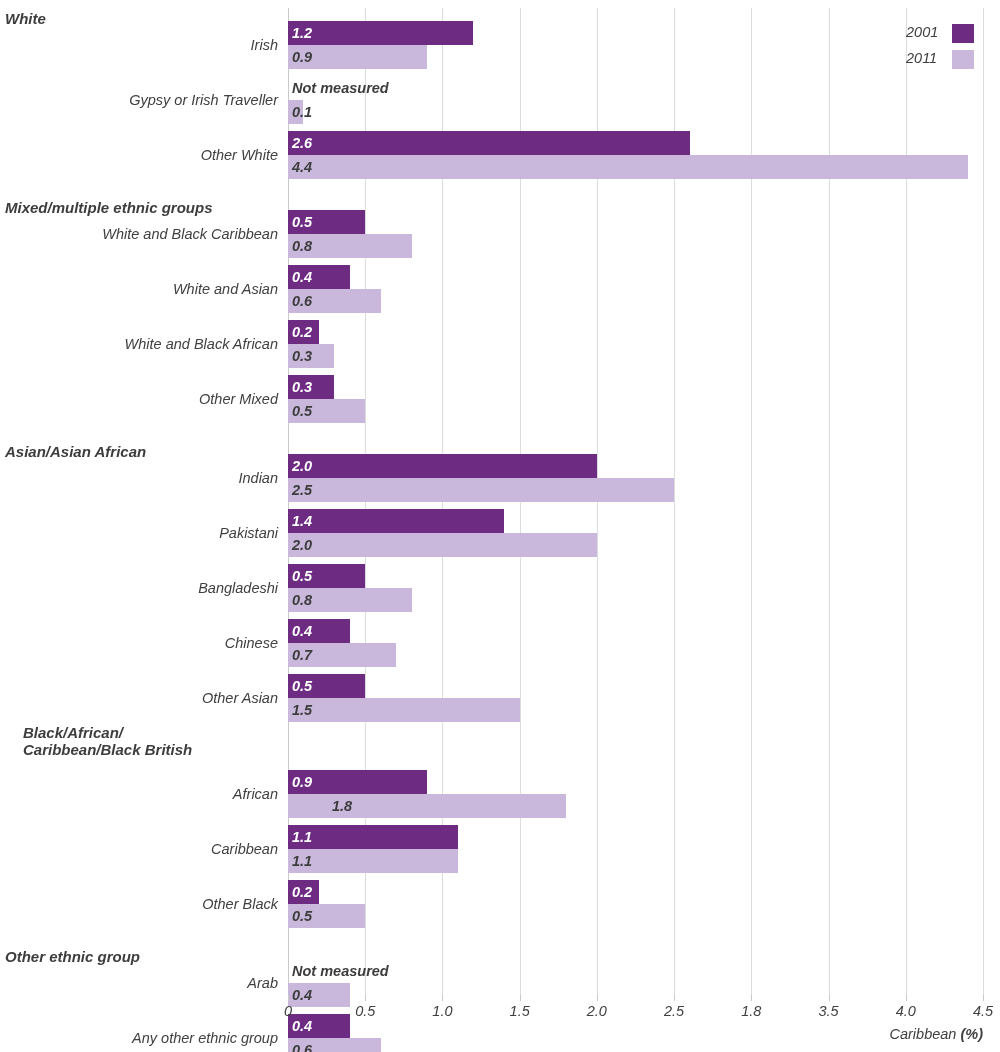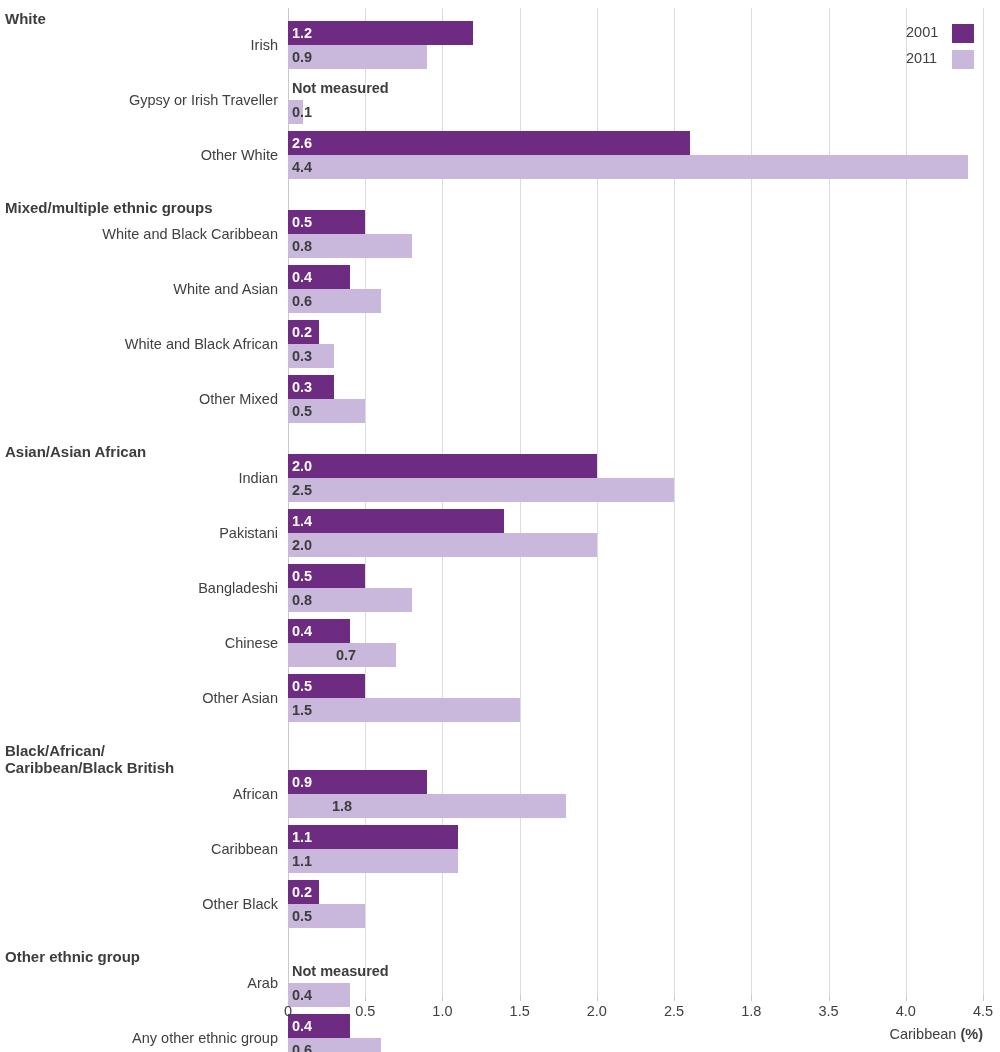--- a/index.html
+++ b/index.html
@@ -12,20 +12,21 @@
     height: 1052px;
     font-family: "Liberation Sans", sans-serif;
     -webkit-font-smoothing: antialiased;
   }
 
   #chart-root {
     position: relative;
     width: 1000px;
     height: 1052px;
     overflow: hidden;
+    font-style: italic;
   }
 
   
   
   .plot {
     position: absolute;
     left: 288px;
     top: 8px;
     width: 695px;
     height: 987px;
@@ -208,27 +209,27 @@
       <div class="bar-value y2011" style="left: 288px; top: 533px;">2.0</div>
       <div class="cat-label" style="top: 580px;">Bangladeshi</div>
       <div class="bar y2001" style="left: 288px; top: 564px; width: 77.2222px;"></div>
       <div class="bar-value y2001" style="left: 288px; top: 564px;">0.5</div>
       <div class="bar y2011" style="left: 288px; top: 588px; width: 123.556px;"></div>
       <div class="bar-value y2011" style="left: 288px; top: 588px;">0.8</div>
       <div class="cat-label" style="top: 635px;">Chinese</div>
       <div class="bar y2001" style="left: 288px; top: 619px; width: 61.7778px;"></div>
       <div class="bar-value y2001" style="left: 288px; top: 619px;">0.4</div>
       <div class="bar y2011" style="left: 288px; top: 643px; width: 108.111px;"></div>
-      <div class="bar-value y2011" style="left: 288px; top: 643px; margin-left: 44px;">0.7</div>
+      <div class="bar-value y2011" style="left: 288px; top: 643px;">0.7</div>
       <div class="cat-label" style="top: 690px;">Other Asian</div>
       <div class="bar y2001" style="left: 288px; top: 674px; width: 77.2222px;"></div>
       <div class="bar-value y2001" style="left: 288px; top: 674px;">0.5</div>
       <div class="bar y2011" style="left: 288px; top: 698px; width: 231.667px;"></div>
       <div class="bar-value y2011" style="left: 288px; top: 698px;">1.5</div>
-      <div class="row-group-heading" style="top: 742px;">Black/African/
+      <div class="row-group-heading" style="top: 724px; margin-left: 18px;">Black/African/
 Caribbean/Black British</div>
       <div class="cat-label" style="top: 786px;">African</div>
       <div class="bar y2001" style="left: 288px; top: 770px; width: 139px;"></div>
       <div class="bar-value y2001" style="left: 288px; top: 770px;">0.9</div>
       <div class="bar y2011" style="left: 288px; top: 794px; width: 278px;"></div>
       <div class="bar-value y2011" style="left: 288px; top: 794px; margin-left: 40px;">1.8</div>
       <div class="cat-label" style="top: 841px;">Caribbean</div>
       <div class="bar y2001" style="left: 288px; top: 825px; width: 169.889px;"></div>
       <div class="bar-value y2001" style="left: 288px; top: 825px;">1.1</div>
       <div class="bar y2011" style="left: 288px; top: 849px; width: 169.889px;"></div>

